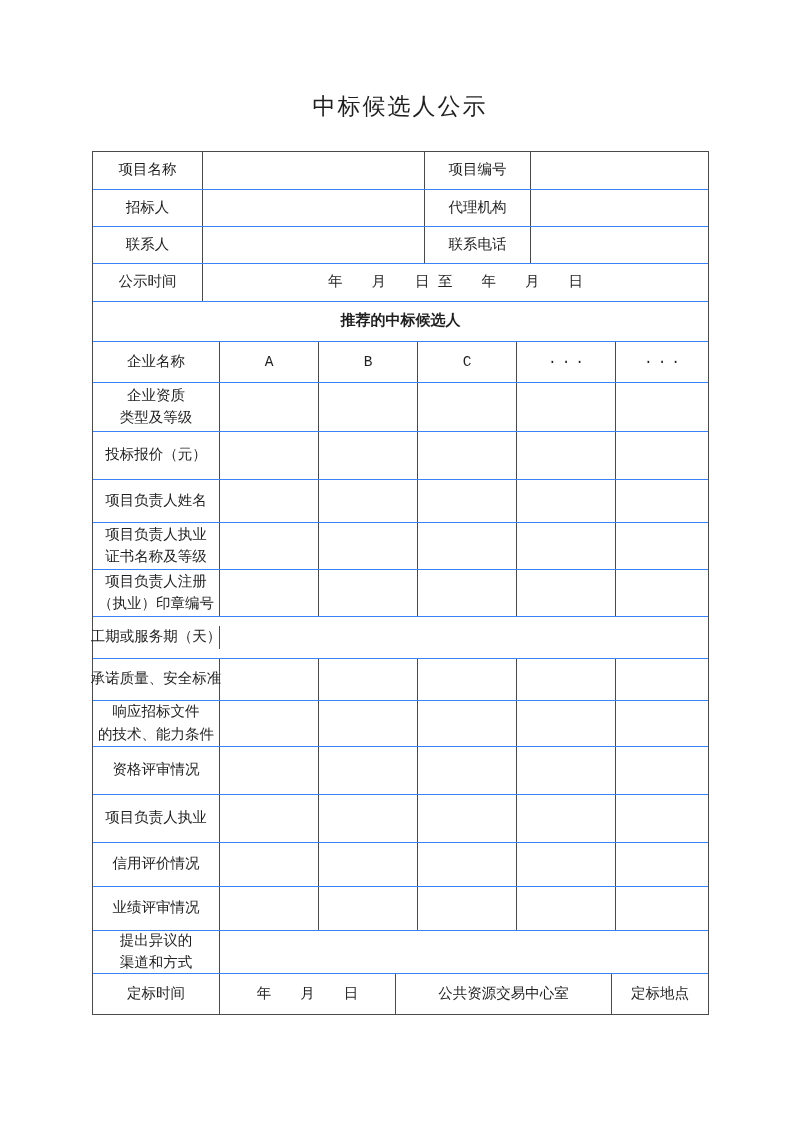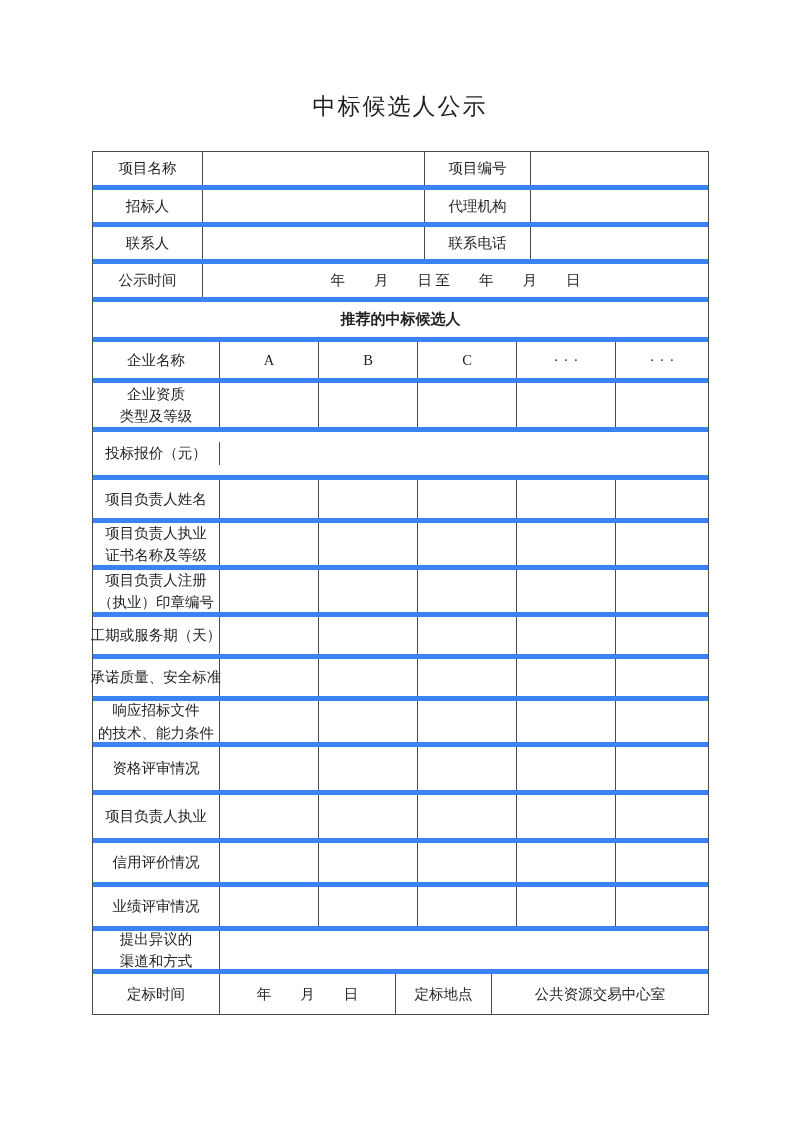--- a/index.html
+++ b/index.html
@@ -1,30 +1,30 @@
 <!DOCTYPE html>
 <html><head>
 <meta charset="utf-8">
 <style>
   html,body { margin:0; padding:0; background:#ffffff; }
   .page {
     position:relative; width:800px; height:1132px; background:#ffffff;
-    font-family:Liberation Serif, serif; color:#1f1f1f;
+    font-family:Liberation Mono, monospace; color:#1f1f1f;
     overflow:hidden;
   }
   .doc-title {
     position:absolute; top:91px; left:0; width:100%;
     text-align:center; font-size:23px; font-weight:400;
     letter-spacing:2px; margin:0;
   }
   .form-table {
     position:absolute; left:92px; top:151px; width:617px;
     border:1px solid #4a4a4a; box-sizing:border-box; background:#ffffff;
   }
-  .row { display:flex; border-bottom:5px solid #3b82f6; box-sizing:border-box; }
+  .row { display:flex; border-bottom:1px solid #3b82f6; box-sizing:border-box; }
   .row:last-child { border-bottom:none; }
   .cell {
     box-sizing:border-box; border-right:1px solid #4a4a4a;
     display:flex; align-items:center; justify-content:center;
     text-align:center; font-size:14.5px; line-height:1.55;
     white-space:pre; overflow:visible;
   }
   .cell:last-child { border-right:none; }
   .bold { font-weight:700; font-size:15px; }
   .dots { letter-spacing:5px; padding-left:5px; }
@@ -87,21 +87,21 @@
 
     <div class="row" style="height: 49px;">
         <div class="cell w127">企业资质
 类型及等级</div>
         <div class="cell w99"></div>
         <div class="cell w99"></div>
         <div class="cell w99"></div>
         <div class="cell w99"></div>
         <div class="cell w92"></div>
       </div>
-      <div class="row" style="height: 48px; align-items: center;">
+      <div class="row" style="height: 48px;">
         <div class="cell w127">投标报价（元）</div>
         <div class="cell w99"></div>
         <div class="cell w99"></div>
         <div class="cell w99"></div>
         <div class="cell w99"></div>
         <div class="cell w92"></div>
       </div>
       <div class="row" style="height: 43px;">
         <div class="cell w127">项目负责人姓名</div>
         <div class="cell w99"></div>
@@ -121,21 +121,21 @@
       </div>
       <div class="row" style="height: 47px; justify-content: space-between;">
         <div class="cell w127">项目负责人注册
 （执业）印章编号</div>
         <div class="cell w99"></div>
         <div class="cell w99"></div>
         <div class="cell w99"></div>
         <div class="cell w99"></div>
         <div class="cell w92"></div>
       </div>
-      <div class="row" style="height: 42px;">
+      <div class="row" style="height: 42px; align-items: center;">
         <div class="cell w127">工期或服务期（天）</div>
         <div class="cell w99"></div>
         <div class="cell w99"></div>
         <div class="cell w99"></div>
         <div class="cell w99"></div>
         <div class="cell w92"></div>
       </div>
       <div class="row" style="height: 42px;">
         <div class="cell w127">承诺质量、安全标准</div>
         <div class="cell w99"></div>
@@ -187,18 +187,18 @@
       </div>
       <div class="row h43" id="objection-row">
       <div class="cell w127">提出异议的
 渠道和方式</div>
       <div class="cell w488"></div>
     </div>
 
     <div class="row h40">
       <div class="cell w127">定标时间</div>
       <div class="cell w176">年　　月　　日</div>
+      <div class="cell w216">公共资源交易中心室</div>
       <div class="cell w96">定标地点</div>
-      <div class="cell w216">公共资源交易中心室</div>
     </div>
 
   </div>
 </div>
 
 </body></html>

